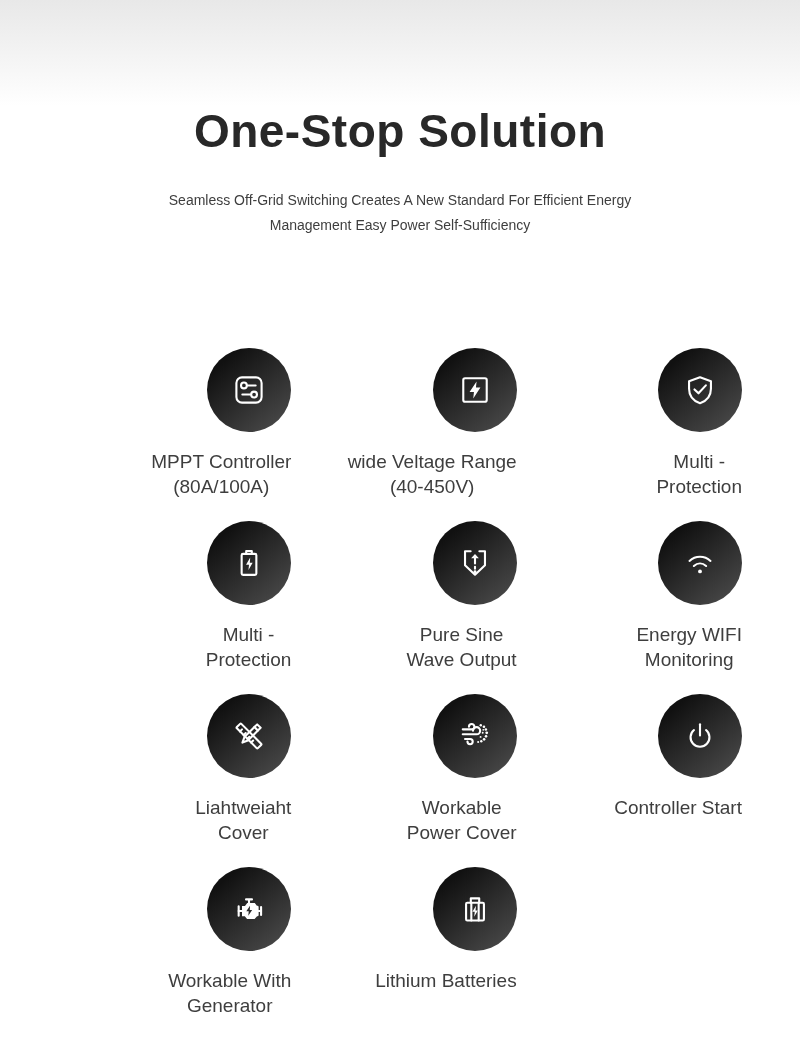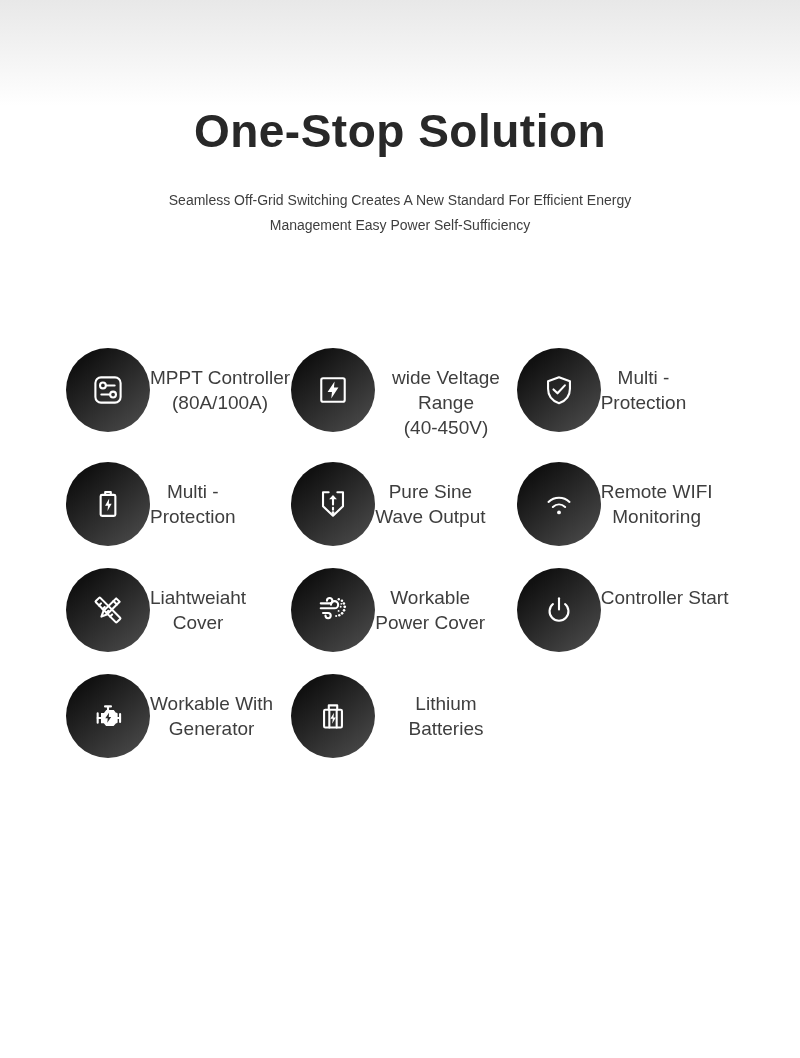--- a/index.html
+++ b/index.html
@@ -19,21 +19,21 @@
   }
   .subtitle{
     margin-top:30px;font-size:14px;line-height:25px;
     color:var(--body-text,#3e3e3e);
   }
   .features{
     width:676px;margin:110px 58px 0 66px;
     display:grid;grid-template-columns:1fr 1fr 1fr;
     row-gap:22px;justify-items:center;
   }
-  .feature{display:flex;align-items:flex-start;width:100%;}
+  .feature{display:flex;flex-direction:column;align-items:flex-end;width:100%;}
   .icon-circle{
     width:84px;height:84px;border-radius:50%;
     background:linear-gradient(140deg,var(--circle-dark,#111111) 18%,var(--circle-light,#525252) 104%);
     display:flex;align-items:center;justify-content:center;
     flex:0 0 auto;
   }
   .icon-circle svg{display:block;}
   .feature-label{
     margin-top:17px;font-size:19px;line-height:25px;
     color:var(--body-text,#3e3e3e);text-align:center;
@@ -123,21 +123,21 @@
   </div>
       <div class="feature">
     <div class="icon-circle">
           <svg width="42" height="42" viewBox="0 0 48 48">
     <path class="st" stroke-width="3" d="M12 21.6 C18.8 15.2 29.2 15.2 36 21.6"></path>
     <path class="st" stroke-width="3" d="M17 27.4 C21.2 23.6 26.8 23.6 31 27.4"></path>
     <circle class="fw" cx="24" cy="33.6" r="2.2"></circle>
   </svg>
         </div>
     <div class="feature-label">
-          <div>Remote WIFI</div>
+          <div>Energy WIFI</div>
           <div>Monitoring</div>
         </div>
   </div>
       <div class="feature">
     <div class="icon-circle">
           <svg width="42" height="42" viewBox="0 0 48 48">
     <g transform="rotate(-45 24 24)">
       <rect class="st" stroke-width="2.1" x="20.4" y="7" width="7.2" height="34" rx="1"></rect>
       <line class="st" stroke-width="1.9" x1="20.4" y1="13" x2="23.7" y2="13"></line>
       <line class="st" stroke-width="1.9" x1="20.4" y1="19" x2="23.7" y2="19"></line>

